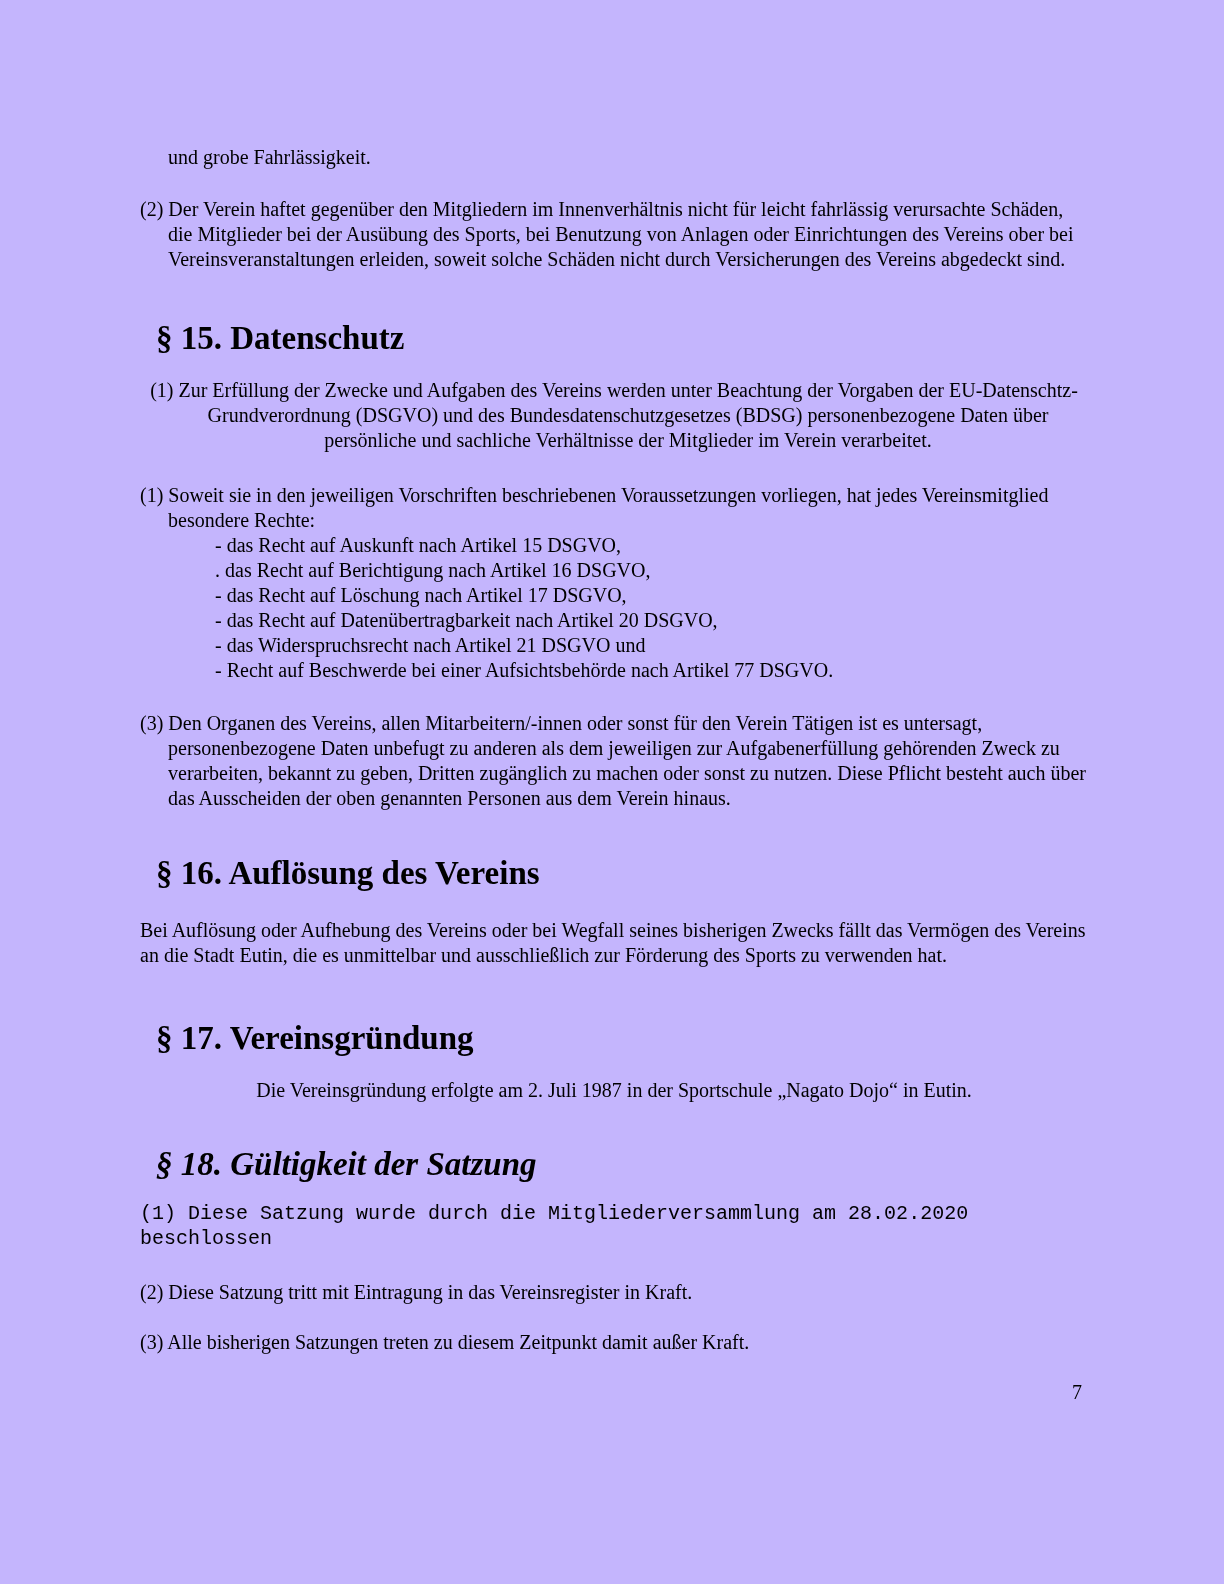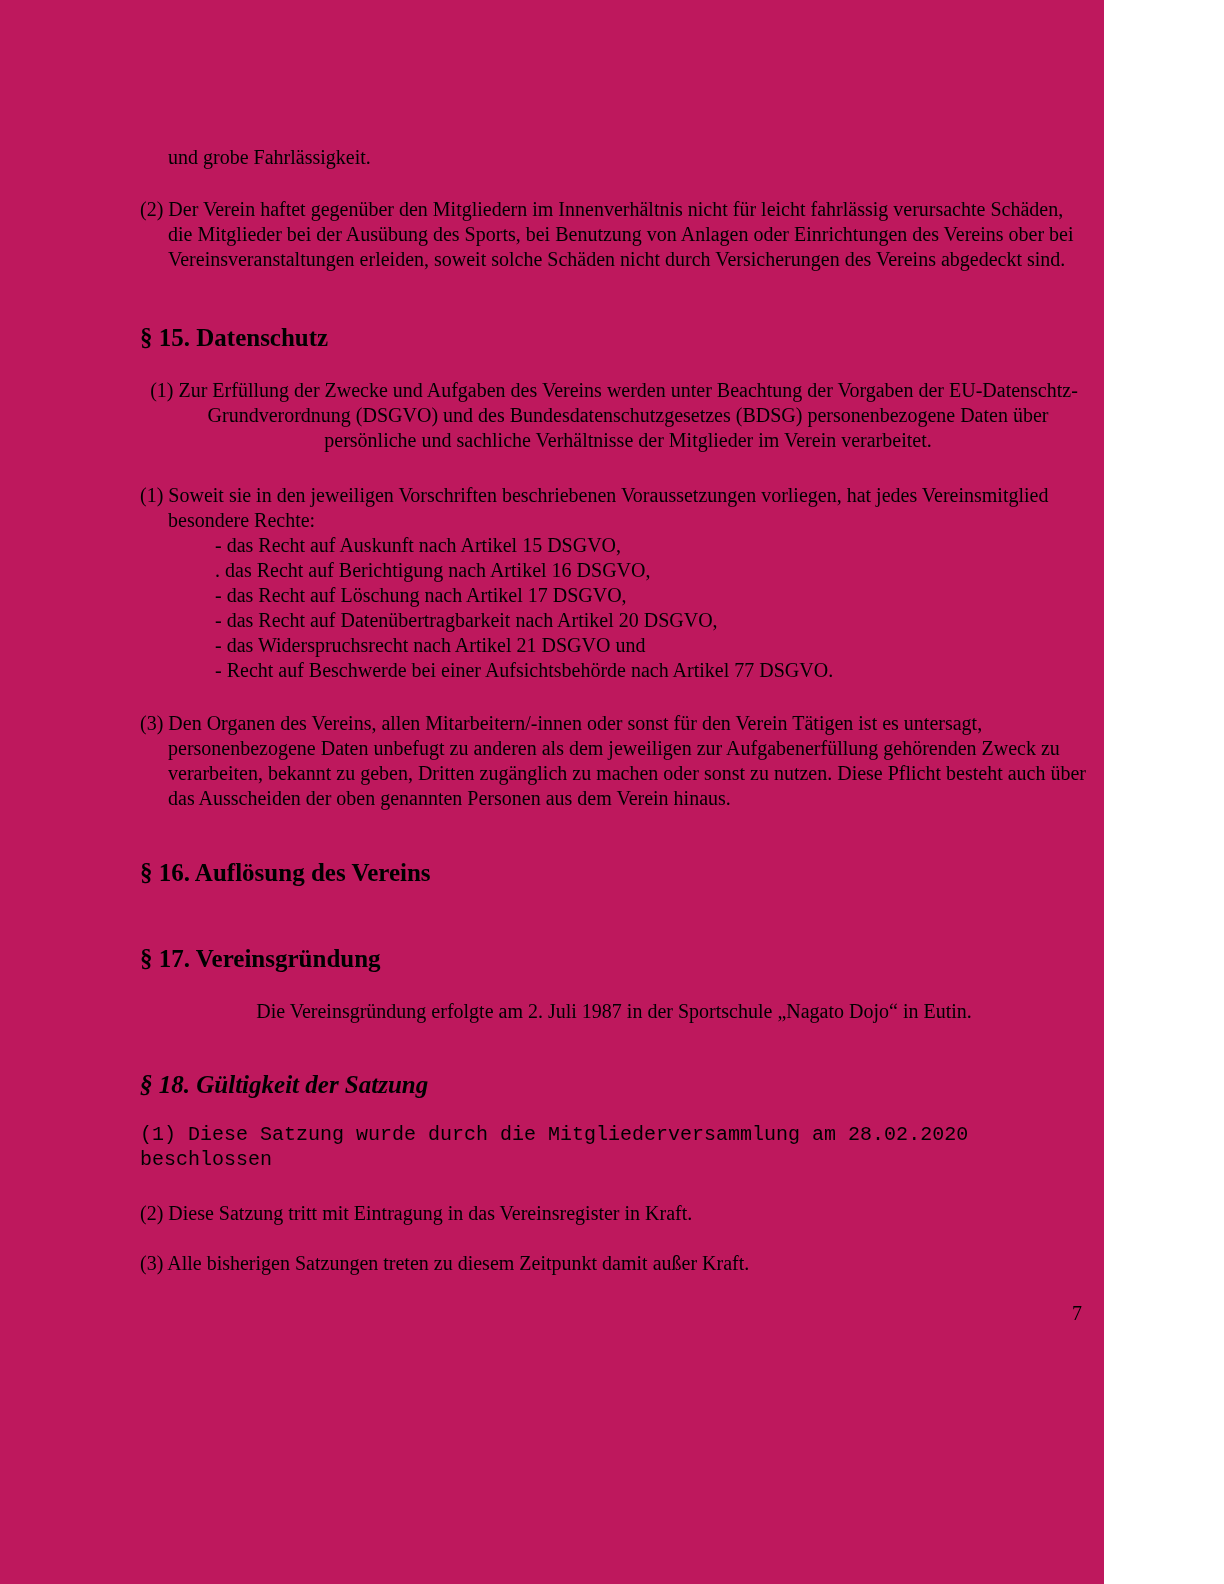--- a/index.html
+++ b/index.html
@@ -9,41 +9,41 @@
   }
   body {
     width: 1224px;
     height: 1584px;
     position: relative;
     font-family: "Liberation Serif", "DejaVu Serif", serif;
     color: #000000;
     overflow: hidden;
   }
   .page {
-    width: 1104px;
+    width: 1224px;
     height: 1584px;
-    background: #be185d;
+    background: #c4b5fd;
   }
   .content {
     width: 948px;
     margin-left: 140px;
     padding-top: 145px;
     box-sizing: border-box;
   }
   p { margin: 0; }
   .body {
     font-size: 20px;
     line-height: 25px;
     letter-spacing: 0px;
   }
   .heading {
-    font-size: 25px;
+    font-size: 33px;
     line-height: 32px;
     font-weight: 700;
-    margin: 0;
+    margin: 16px;
   }
   
   .hang { padding-left: 28px; text-indent: -28px; }
   
   .ind  { padding-left: 28px; }
   
   .list-item { padding-left: 75px; }
 
   .sp-21 { margin-top: 21px; font-family: Liberation Mono, monospace; }
   .sp-24 { margin-top: 24px; text-align: center; }
@@ -87,20 +87,21 @@
       <p class="body list-item">- das Recht auf Löschung nach Artikel 17 DSGVO,</p>
       <p class="body list-item">- das Recht auf Datenübertragbarkeit nach Artikel 20 DSGVO,</p>
       <p class="body list-item">- das Widerspruchsrecht nach Artikel 21 DSGVO und</p>
       <p class="body list-item">-  Recht auf Beschwerde bei einer Aufsichtsbehörde nach Artikel 77 DSGVO.</p>
     </div>
 
     <p class="body hang sp-28">(3) Den Organen des Vereins, allen Mitarbeitern/-innen oder sonst für den Verein Tätigen ist es untersagt, personenbezogene Daten unbefugt zu anderen als dem jeweiligen zur Aufgabenerfüllung gehörenden Zweck zu verarbeiten, bekannt zu geben, Dritten zugänglich zu machen oder sonst zu nutzen. Diese Pflicht besteht auch über das Ausscheiden der oben genannten Personen aus dem Verein hinaus.</p>
 
     <h2 class="heading sp-46">§ 16. Auflösung des Vereins</h2>
 
+    <p class="body sp-29">Bei Auflösung oder Aufhebung des Vereins oder bei Wegfall seines bisherigen Zwecks fällt das Vermögen des Vereins an die Stadt Eutin, die es unmittelbar und ausschließlich zur Förderung des Sports zu verwenden hat.</p>
 
     <h2 class="heading sp-54">§ 17. Vereinsgründung</h2>
 
     <p class="body sp-24">Die Vereinsgründung erfolgte am 2. Juli 1987 in der Sportschule „Nagato Dojo“ in Eutin.</p>
 
     <h2 class="heading sp-45">§ 18. Gültigkeit der Satzung</h2>
 
     <p class="body sp-21">(1) Diese Satzung wurde durch die Mitgliederversammlung am 28.02.2020 beschlossen</p>
 
     <p class="body sp-29">(2) Diese Satzung tritt mit Eintragung in das Vereinsregister in Kraft.</p>

